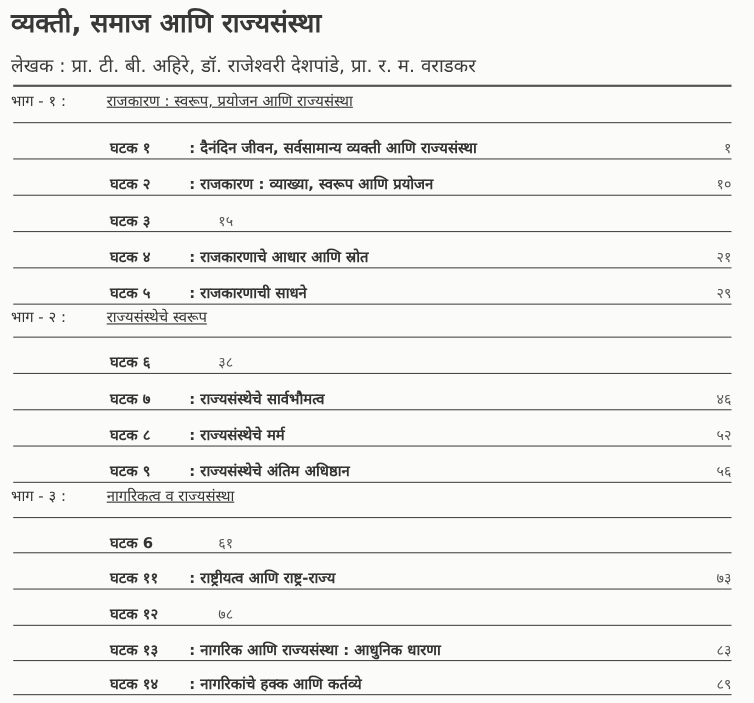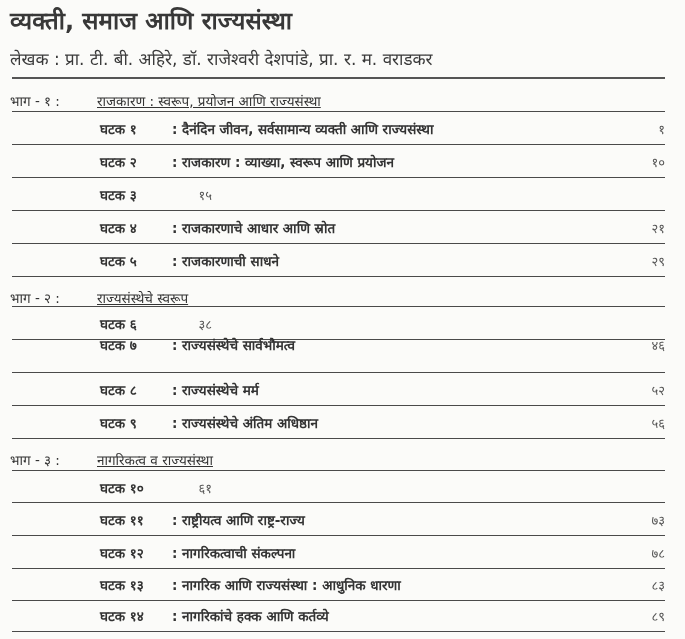--- a/index.html
+++ b/index.html
@@ -41,34 +41,34 @@
     height: 1px;
     background: #4a4a4a;
   }
   .rule.thick { height: 2px; background: #555; }
   .part-row {
     position: absolute;
     left: 10px;
     width: 655px;
     height: 28px;
     display: flex;
-    align-items: flex-end;
+    align-items: flex-start;
     font-size: 13.5px;
     color: #333;
     white-space: nowrap;
   }
   .part-label { width: 87px; display: inline-block; }
   .part-title { display: inline-block; text-decoration: underline; }
   .chapter-row {
     position: absolute;
     left: 100px;
     width: 565px;
     height: 28px;
     display: flex;
-    align-items: center;
+    align-items: flex-end;
     font-size: 13.5px;
     font-weight: bold;
     color: #333;
     white-space: nowrap;
   }
   .chapter-label { width: 72px; display: inline-block; }
   .chapter-title { flex: 1; display: inline-block; }
   .chapter-page {
     font-weight: normal;
     font-size: 13px;
@@ -129,21 +129,21 @@
   <span class="part-title">राज्यसंस्थेचे स्वरूप</span>
 </div>
 <div class="rule" style="top:306px"></div>
 
 <div class="chapter-row" style="top:310px">
   <span class="chapter-label">घटक ६</span>
   <span class="chapter-page">३८</span>
 </div>
 <div class="rule" style="top:339px"></div>
 
-<div class="chapter-row" style="top:331px">
+<div class="chapter-row" style="top:343px">
   <span class="chapter-label">घटक ७</span>
   <span class="chapter-title">: राज्यसंस्थेचे सार्वभौमत्व</span>
   <span class="chapter-page">४६</span>
 </div>
 <div class="rule" style="top:372px"></div>
 
 <div class="chapter-row" style="top:376px">
   <span class="chapter-label">घटक ८</span>
   <span class="chapter-title">: राज्यसंस्थेचे मर्म</span>
   <span class="chapter-page">५२</span>
@@ -157,35 +157,34 @@
 </div>
 <div class="rule" style="top:438px"></div>
 
 <div class="part-row" style="top:441px">
   <span class="part-label">भाग - ३ :</span>
   <span class="part-title">नागरिकत्व व राज्यसंस्था</span>
 </div>
 <div class="rule" style="top:470px"></div>
 
 <div class="chapter-row" style="top:474px">
-  <span class="chapter-label">घटक १०</span>
+  <span class="chapter-label">घटक 6</span>
   <span class="chapter-page">६१</span>
 </div>
 <div class="rule" style="top:502px"></div>
 
 <div class="chapter-row" style="top:506px">
   <span class="chapter-label">घटक ११</span>
   <span class="chapter-title">: राष्ट्रीयत्व आणि राष्ट्र-राज्य</span>
   <span class="chapter-page">७३</span>
 </div>
 <div class="rule" style="top:535px"></div>
 
 <div class="chapter-row" style="top:539px">
   <span class="chapter-label">घटक १२</span>
-  <span class="chapter-title">: नागरिकत्वाची संकल्पना</span>
   <span class="chapter-page">७८</span>
 </div>
 <div class="rule" style="top:568px"></div>
 
 <div class="chapter-row" style="top:571px">
   <span class="chapter-label">घटक १३</span>
   <span class="chapter-title">: नागरिक आणि राज्यसंस्था : आधुनिक धारणा</span>
   <span class="chapter-page">८३</span>
 </div>
 <div class="rule" style="top:600px"></div>

